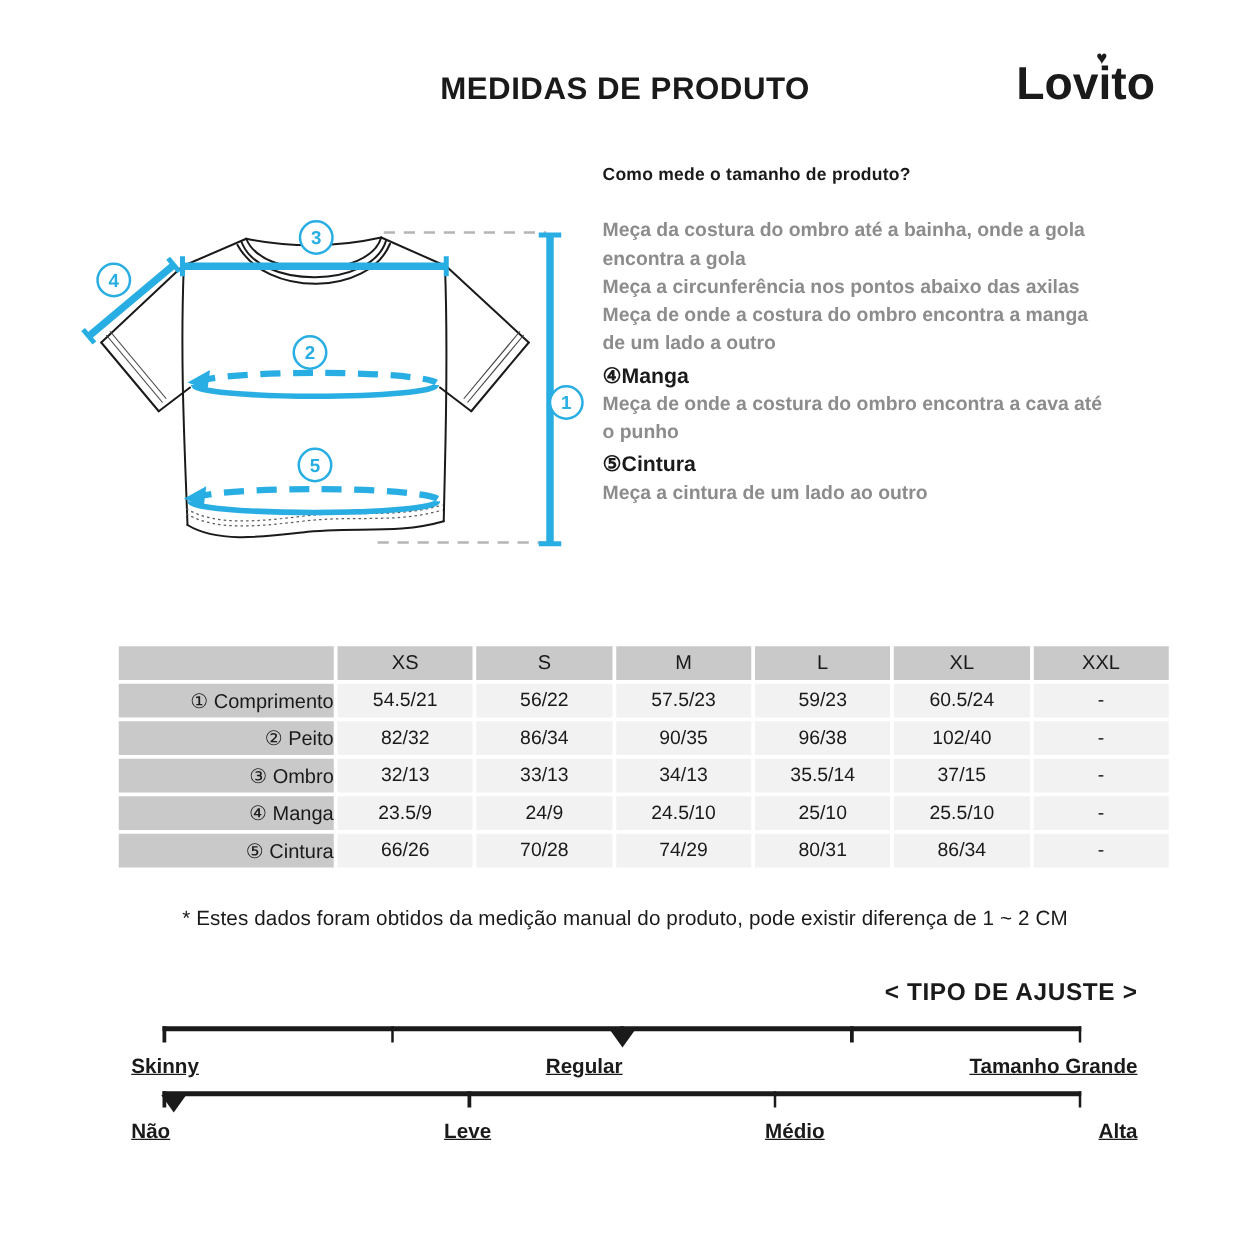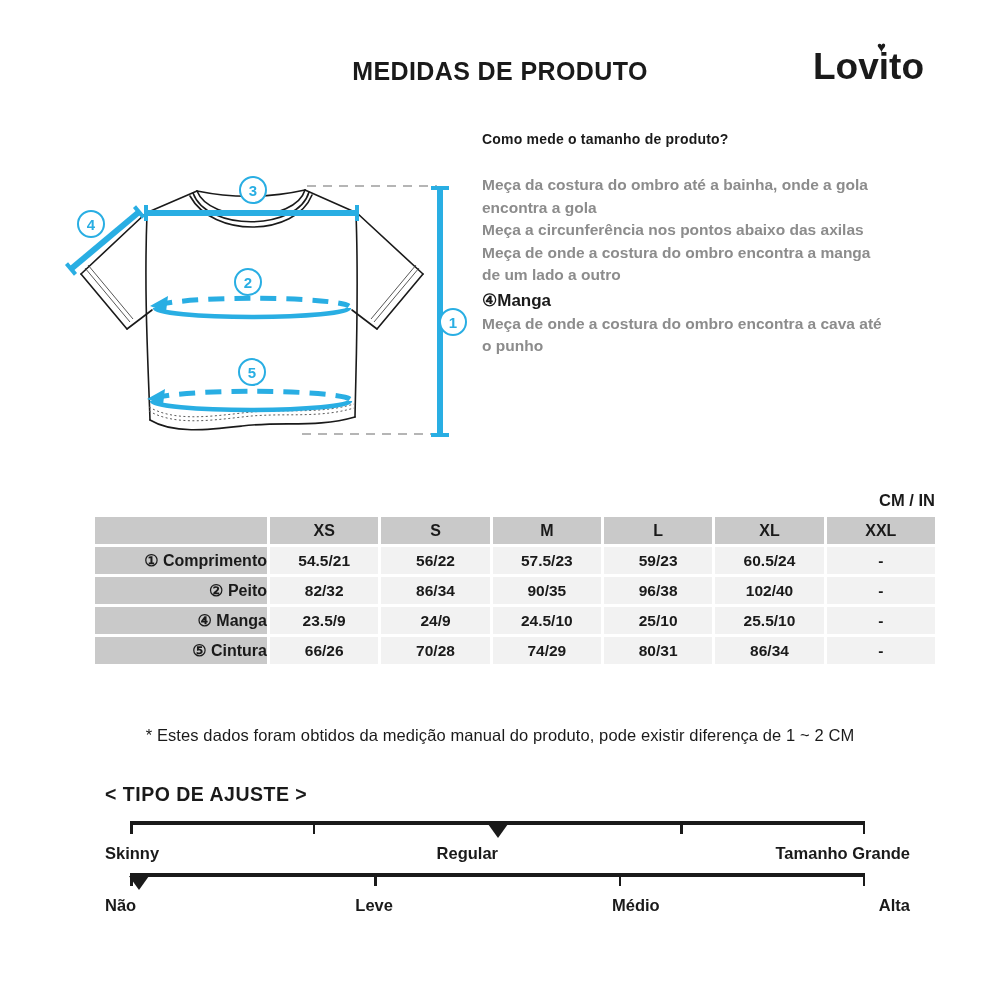--- a/index.html
+++ b/index.html
@@ -39,43 +39,43 @@
   .howto{position:absolute;left:482px;top:131px;width:405px;}
   .howto h2{font-size:14px;font-weight:800;margin-bottom:27px;letter-spacing:.2px;}
   .hw-label{font-size:17px;font-weight:700;line-height:24px;margin-top:2px;}
   .hw-desc{font-size:15.5px;line-height:22.5px;color:var(--muted);font-weight:bold;}
 
   
   .unit-label{position:absolute;left:92px;width:843px;top:491px;text-align:right;
               font-size:16.5px;font-weight:700;}
   table.sizes{position:absolute;left:92px;top:514px;width:846px;table-layout:fixed;
               border-collapse:separate;border-spacing:3px;}
-  table.sizes th,table.sizes td{height:27px;font-size:15.5px;font-weight:700;vertical-align:middle;}
+  table.sizes th,table.sizes td{height:27px;font-size:15.5px;font-weight:400;vertical-align:middle;}
   table.sizes col.c0{width:172px;}
   table.sizes thead th{background:var(--th-bg);text-align:center;font-size:16px;}
   table.sizes tbody th{background:var(--th-bg);text-align:right;padding-left:13px;font-size:16px;}
   table.sizes tbody td{background:var(--cell-bg);text-align:center;}
 
   
   .footnote{position:absolute;left:0;right:0;top:726px;text-align:center;
             font-size:16.5px;font-weight:400;letter-spacing:.1px;}
 
   
   .slider{position:absolute;left:105px;width:805px;}
   #slider-0{top:783px;}
   #slider-1{top:873px;}
-  .slider-title{text-align:left;font-size:19.5px;font-weight:800;letter-spacing:.5px;margin-bottom:15px;}
+  .slider-title{text-align:right;font-size:19.5px;font-weight:800;letter-spacing:.5px;margin-bottom:15px;}
   .track{position:relative;height:18px;margin:0 45px 0 25px;}
   .track .line{position:absolute;left:0;right:0;top:0;height:4px;background:var(--ink);}
   .track .tick{position:absolute;top:0;width:2.5px;height:13px;background:var(--ink);}
   .track .marker{position:absolute;top:3px;width:0;height:0;
                  border-left:10px solid transparent;border-right:10px solid transparent;
                  border-top:14px solid var(--ink);}
   .slider-labels{display:flex;justify-content:space-between;margin-top:5px;
-                 font-size:16.5px;font-weight:700;}
+                 font-size:16.5px;font-weight:700;text-decoration:underline;}
 </style>
 </head>
 <body>
 
 <div class="page">
 
   <h1 class="title">MEDIDAS DE PRODUTO</h1>
 
   <div class="logo">
     <span>Lovito</span>
@@ -172,24 +172,27 @@
         <div class="hw-item">
           <div class="hw-desc">Meça a circunferência nos pontos abaixo das axilas</div>
         </div>
         <div class="hw-item">
           <div class="hw-desc">Meça de onde a costura do ombro encontra a manga de um lado a outro</div>
         </div>
         <div class="hw-item">
           <div class="hw-label">④Manga</div>
           <div class="hw-desc">Meça de onde a costura do ombro encontra a cava até o punho</div>
         </div>
+        <div class="hw-item">
+          <div class="hw-label">⑤Cintura</div>
+          <div class="hw-desc">Meça a cintura de um lado ao outro</div>
+        </div>
       </div>
   </div>
 
-  <div class="unit-label">CM / IN</div>
   <table class="sizes" id="size-table">
     <colgroup>
         <col class="c0">
         <col>
         <col>
         <col>
         <col>
         <col>
         <col>
       </colgroup>
@@ -214,20 +217,29 @@
           <td>60.5/24</td>
           <td>-</td>
         </tr>
         <tr>
           <th>② Peito</th>
           <td>82/32</td>
           <td>86/34</td>
           <td>90/35</td>
           <td>96/38</td>
           <td>102/40</td>
+          <td>-</td>
+        </tr>
+        <tr>
+          <th>③ Ombro</th>
+          <td>32/13</td>
+          <td>33/13</td>
+          <td>34/13</td>
+          <td>35.5/14</td>
+          <td>37/15</td>
           <td>-</td>
         </tr>
         <tr>
           <th>④ Manga</th>
           <td>23.5/9</td>
           <td>24/9</td>
           <td>24.5/10</td>
           <td>25/10</td>
           <td>25.5/10</td>
           <td>-</td>

